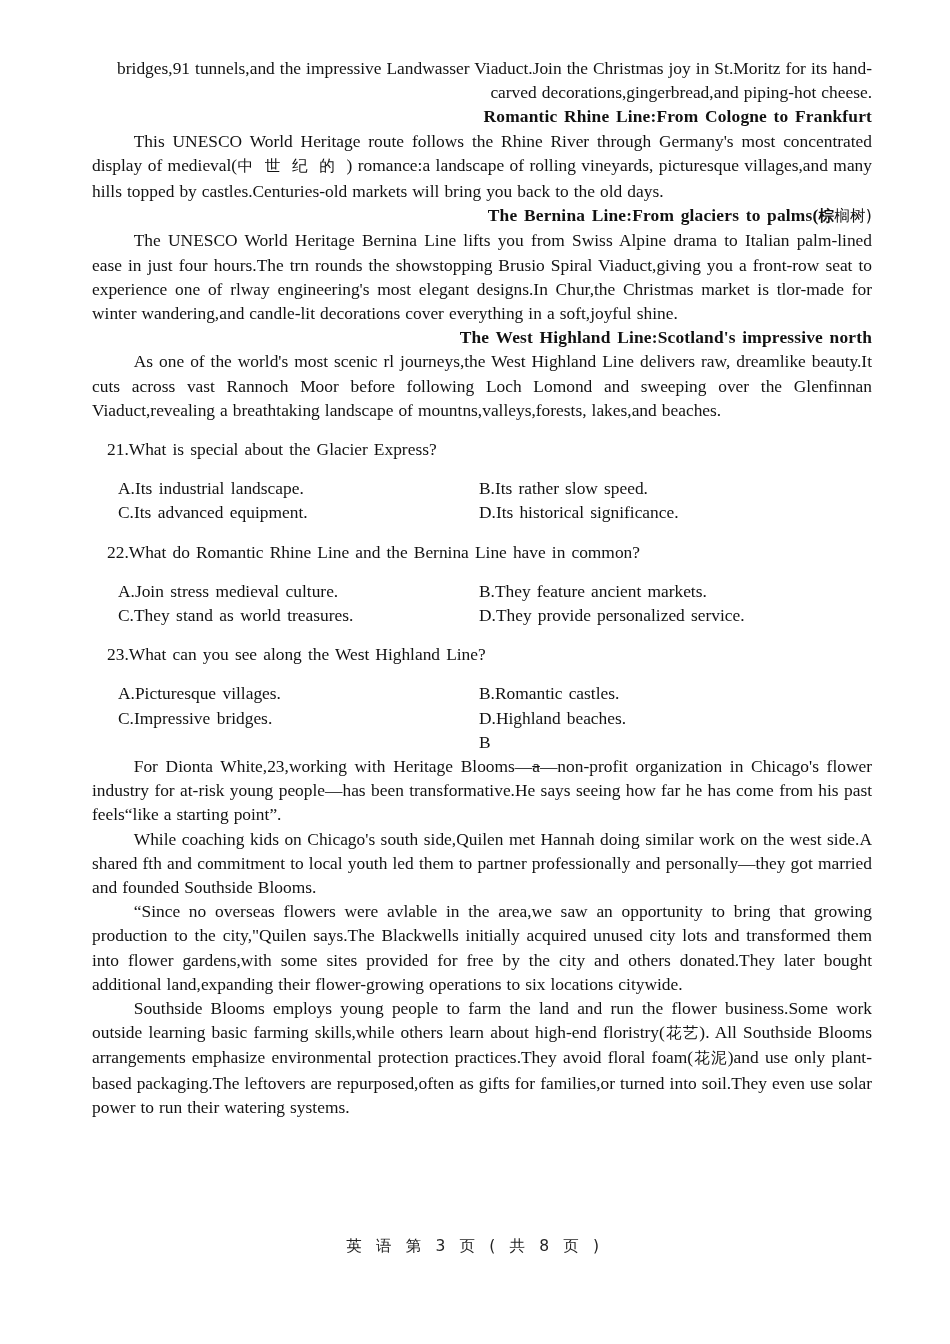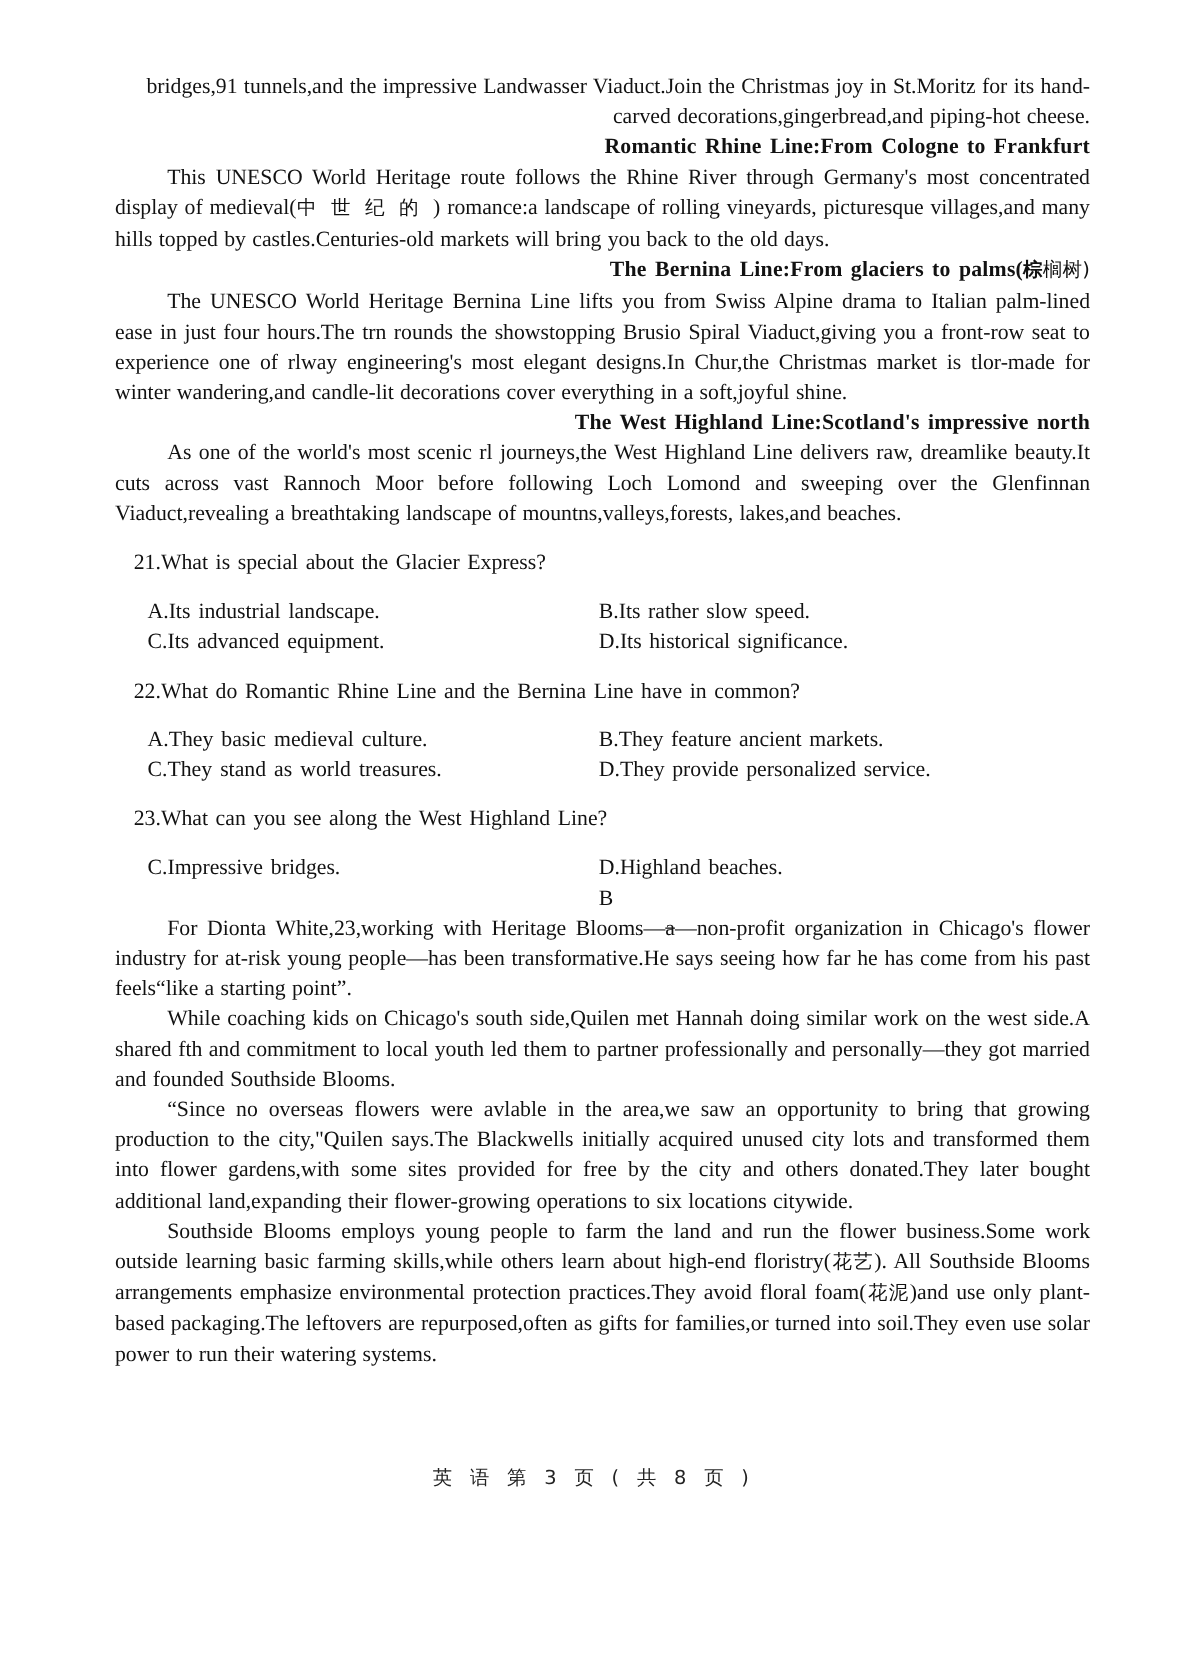--- a/index.html
+++ b/index.html
@@ -105,21 +105,21 @@
   .answer-mark span {
     position: absolute;
     left: 387px;
     top: 0;
   }
 
   
   .footer {
     position: absolute;
     left: 0;
-    top: 1172px;
+    top: 1236px;
     width: 950px;
     text-align: center;
     font-family: "DejaVu Sans", "Liberation Sans", sans-serif;
     font-size: 15.5px;
     letter-spacing: 0.30em;
     color: #232323;
   }
 </style>
 </head>
 <body>
@@ -145,29 +145,33 @@
     <span class="opt-a">A.Its industrial landscape.</span>
     <span class="opt-b">B.Its rather slow speed.</span>
   </div>
   <div class="q-options">
     <span class="opt-a">C.Its advanced equipment.</span>
     <span class="opt-b">D.Its historical significance.</span>
   </div>
 
   <p class="q-stem"><span>22.What do Romantic Rhine Line and the Bernina Line have in common?</span></p>
   <div class="q-options">
-    <span class="opt-a">A.They basic medieval culture.</span>
+    <span class="opt-a">A.Join stress medieval culture.</span>
     <span class="opt-b">B.They feature ancient markets.</span>
   </div>
   <div class="q-options">
     <span class="opt-a">C.They stand as world treasures.</span>
     <span class="opt-b">D.They provide personalized service.</span>
   </div>
 
   <p class="q-stem"><span>23.What can you see along the West Highland Line?</span></p>
+  <div class="q-options">
+    <span class="opt-a">A.Picturesque villages.</span>
+    <span class="opt-b">B.Romantic castles.</span>
+  </div>
   <div class="q-options">
     <span class="opt-a">C.Impressive bridges.</span>
     <span class="opt-b">D.Highland beaches.</span>
   </div>
 
   <div class="answer-mark">
     <span>B</span>
   </div>
 
   <p class="para indent">

